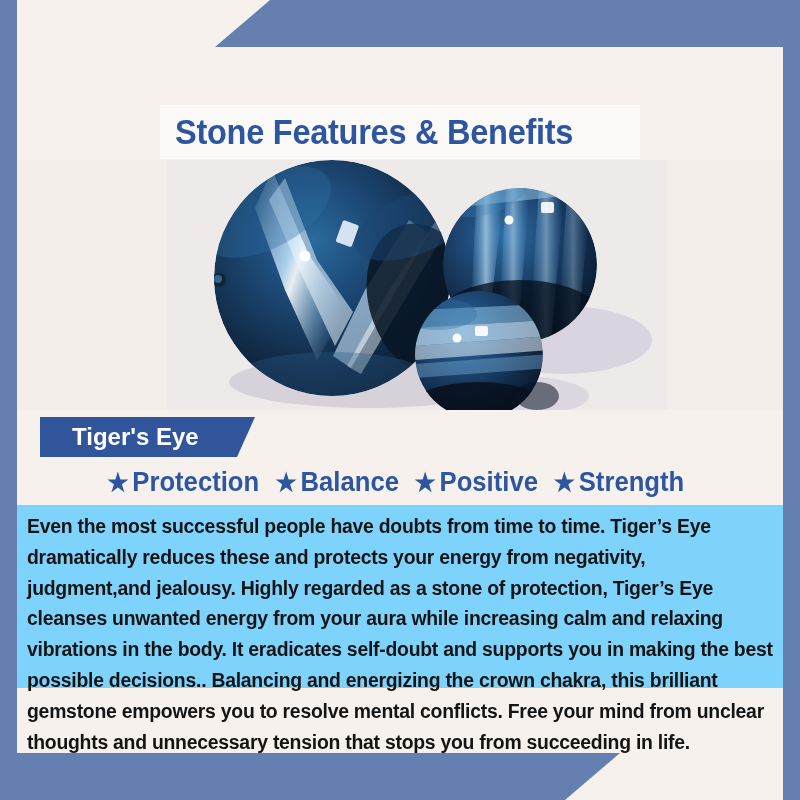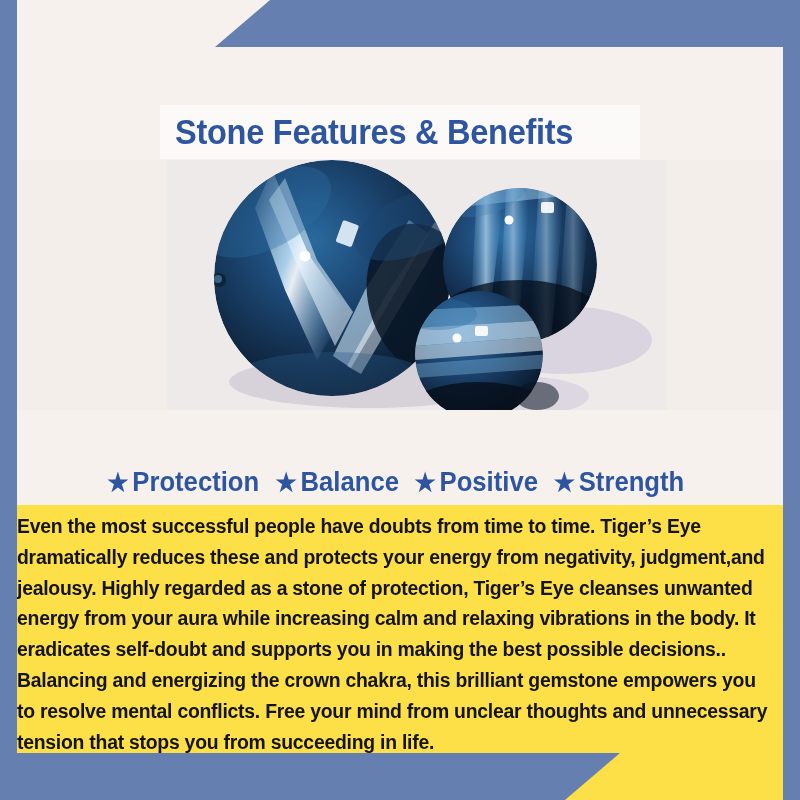--- a/index.html
+++ b/index.html
@@ -143,24 +143,24 @@
     line-height:1;
     margin-right:4px;
     color:#2d55a0;
   }
   .benefit .blabel{ margin-right:9px; }
 
   
   .body-panel{
     position:absolute;
     left:17px; top:505px;
-    width:766px; height:296px;
-    background:#fde047;
+    width:766px; height:183px;
+    background:#7dd3fc;
     z-index:5;
-    padding:6px 10px 0 0;
+    padding:6px 10px 0 10px;
   }
   .body-text{
     font-family:"Liberation Sans", sans-serif;
     font-weight:bold;
     font-size:19.4px;
     line-height:30.8px;
     color:#141414;
     letter-spacing:-0.25px;
     text-align:left;
   }
@@ -280,20 +280,23 @@
 
       <ellipse cx="520" cy="236" rx="22" ry="14" fill="#0a1422" opacity="0.55"></ellipse>
     </svg>
   </div>
 
 
   <div class="title-band">
     <div class="title-text">Stone Features &amp; Benefits</div>
   </div>
 
+  <div class="name-banner">
+    <span class="name-text">Tiger's Eye</span>
+  </div>
 
   <div class="benefits">
     <span class="benefit">
       <span class="star">★</span>
       <span class="blabel">Protection</span>
     </span>
     <span class="benefit">
       <span class="star">★</span>
       <span class="blabel">Balance</span>
     </span>

